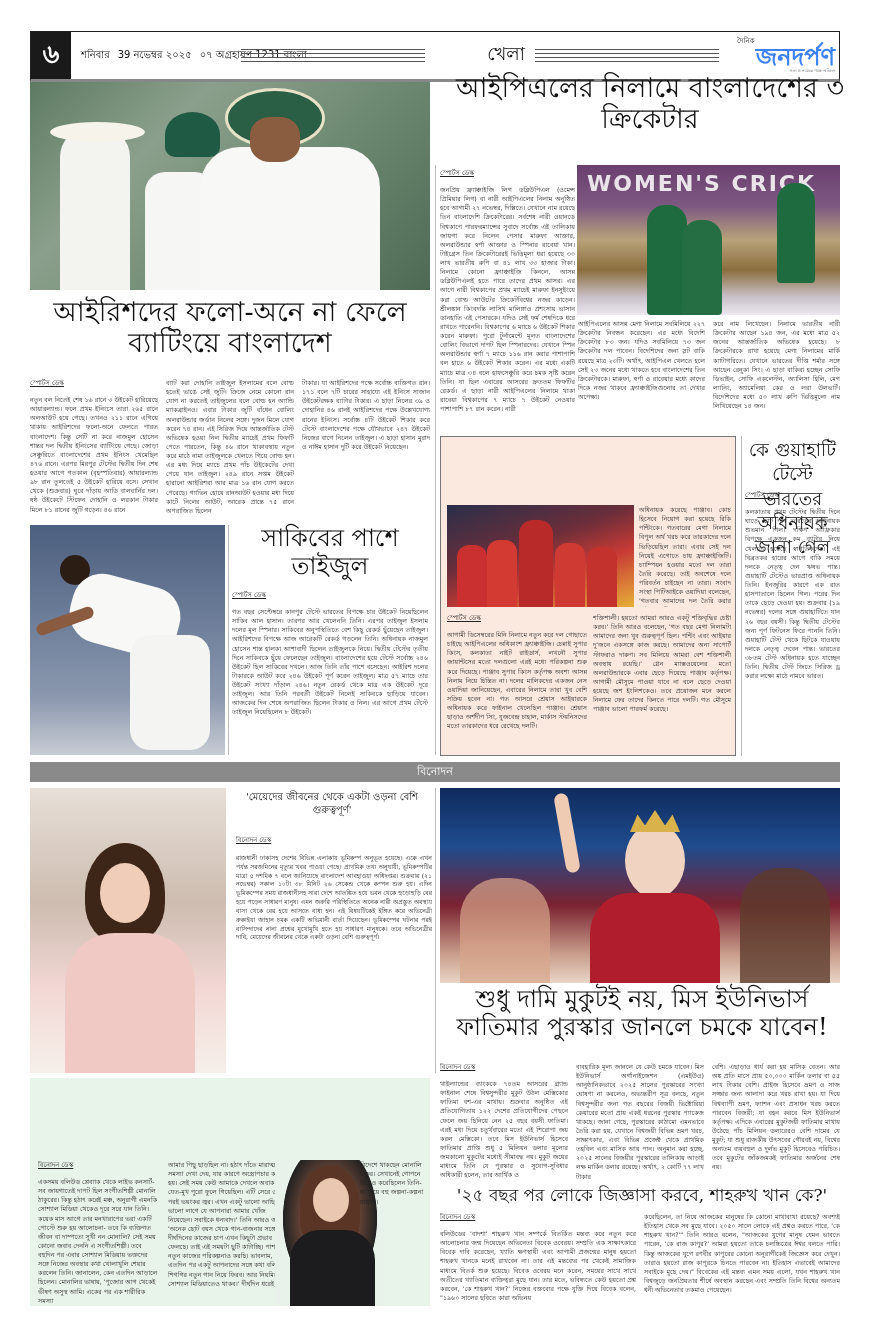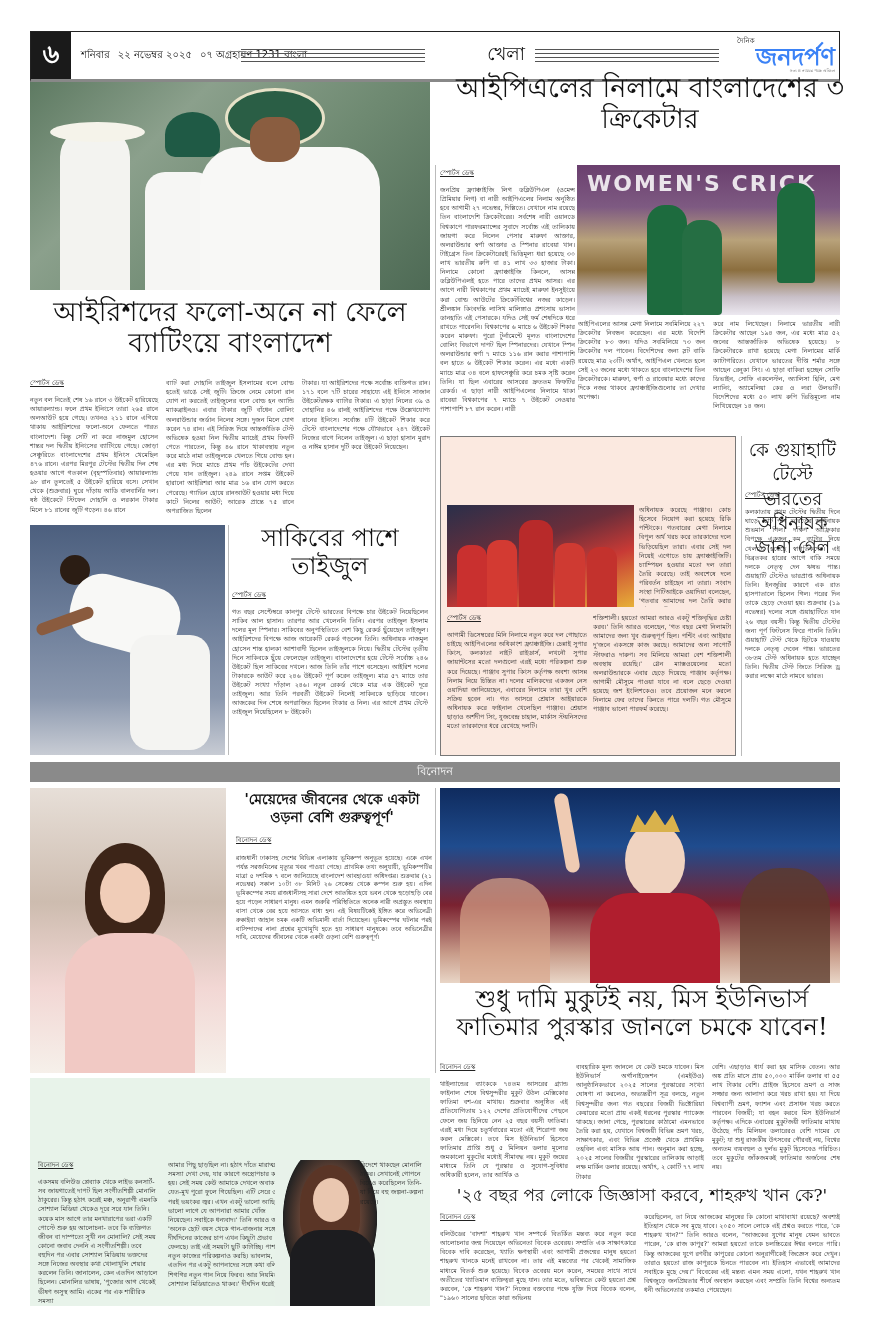--- a/index.html
+++ b/index.html
@@ -39,21 +39,21 @@
   .section-bar { left: 30px; top: 762px; width: 810px; height: 20px; background: #8a8a8a; color: #fff; text-align: center; font-size: 11px; line-height: 20px; }
 </style>
 </head>
 <body>
 
 <div class="abs masthead">
   <div class="page-num">৬</div>
   <div class="dateline">
     <span>শনিবার</span>
     <span class="sq"></span>
-    <span>২২ নভেম্বর ২০২৫</span>
+    <span>39 নভেম্বর ২০২৫</span>
     <span class="sq"></span>
     <span>০৭ অগ্রহায়ণ 1231 বাংলা</span>
   </div>
   <div class="rules">
       <i></i>
       <i></i>
       <i></i>
       <i></i>
     </div>
   <div class="section-name">খেলা</div>
@@ -159,21 +159,21 @@
 </div>
 
 <div class="abs section-bar">বিনোদন</div>
 
 <div class="abs photo ph-actress" style="left:30px;top:788px;width:196px;height:285px;">
   <div class="figure" style="left:55px;top:55px;width:80px;height:100px;background:#3d2518;border-radius:50% 50% 40% 40%;"></div>
   <div class="figure" style="left:70px;top:75px;width:50px;height:60px;background:#f0cdb8;border-radius:50%;"></div>
   <div class="figure" style="left:35px;top:145px;width:130px;height:140px;background:#f1c9c4;border-radius:50px 50px 0 0;"></div>
 </div>
 
-<div class="abs hl" style="left:232px;top:790px;width:200px;font-size:14px;line-height:1.3;font-weight:bold;">'মেয়েদের জীবনের থেকে একটা ওড়না বেশি গুরুত্বপূর্ণ'</div>
+<div class="abs hl" style="left:232px;top:790px;width:200px;font-size:10px;line-height:1.3;">'মেয়েদের জীবনের থেকে একটা ওড়না বেশি গুরুত্বপূর্ণ'</div>
 <div class="abs" style="left:236px;top:835px;width:196px;">
   <div class="byline" style="margin-bottom:8px;">বিনোদন ডেস্ক</div>
   <div class="body" style="height:218px;overflow:hidden;font-size:6.1px;">রাজধানী ঢাকাসহ দেশের বিভিন্ন এলাকায় ভূমিকম্প অনুভূত হয়েছে। একে এখন পর্যন্ত সরজমিনের মৃত্যুর খবর পাওয়া গেছে। প্রাথমিক তথ্য অনুযায়ী, ভূমিকম্পটির মাত্রা ৫ দশমিক ৭ বলে জানিয়েছে বাংলাদেশ আবহাওয়া অধিদপ্তর। শুক্রবার (২১ নভেম্বর) সকাল ১০টা ৩৮ মিনিট ২৬ সেকেন্ড থেকে কম্পন শুরু হয়। এদিন ভূমিকম্পের সময় রাজধানীসহ সারা দেশে আতঙ্কিত হয়ে ভবন থেকে হুড়োহুড়ি বের হয়ে পড়েন সাধারণ মানুষ। এমন জরুরি পরিস্থিতিতে অনেক নারী অপ্রস্তুত অবস্থায় বাসা থেকে বের হয়ে আসতে বাধ্য হন। এই বিষয়টিকেই ইঙ্গিত করে অভিনেত্রী রুকাইয়া জাহান চমক একটি অভিমানী বার্তা দিয়েছেন। ভূমিকম্পের ঘটনার পরই বাসিন্দাদের নানা প্রশ্নের মুখোমুখি হতে হয় সাধারণ মানুষকে। তবে অভিনেত্রীর দাবি, মেয়েদের জীবনের থেকে একটা ওড়না বেশি গুরুত্বপূর্ণ।</div>
 </div>
 
 <div class="abs photo ph-miss" style="left:440px;top:788px;width:400px;height:195px;">
   <div class="figure" style="left:185px;top:35px;width:60px;height:75px;background:#f0d3c0;border-radius:50%;"></div>
   <div class="figure" style="left:190px;top:22px;width:50px;height:22px;background:#d9b24c;clip-path:polygon(0 100%,15% 20%,30% 70%,50% 0,70% 70%,85% 20%,100% 100%);"></div>
   <div class="figure" style="left:150px;top:105px;width:130px;height:90px;background:#b01e2e;border-radius:40px 40px 0 0;"></div>
   <div class="figure" style="left:120px;top:5px;width:14px;height:80px;background:#efcbb3;border-radius:7px;transform:rotate(-10deg);"></div>

